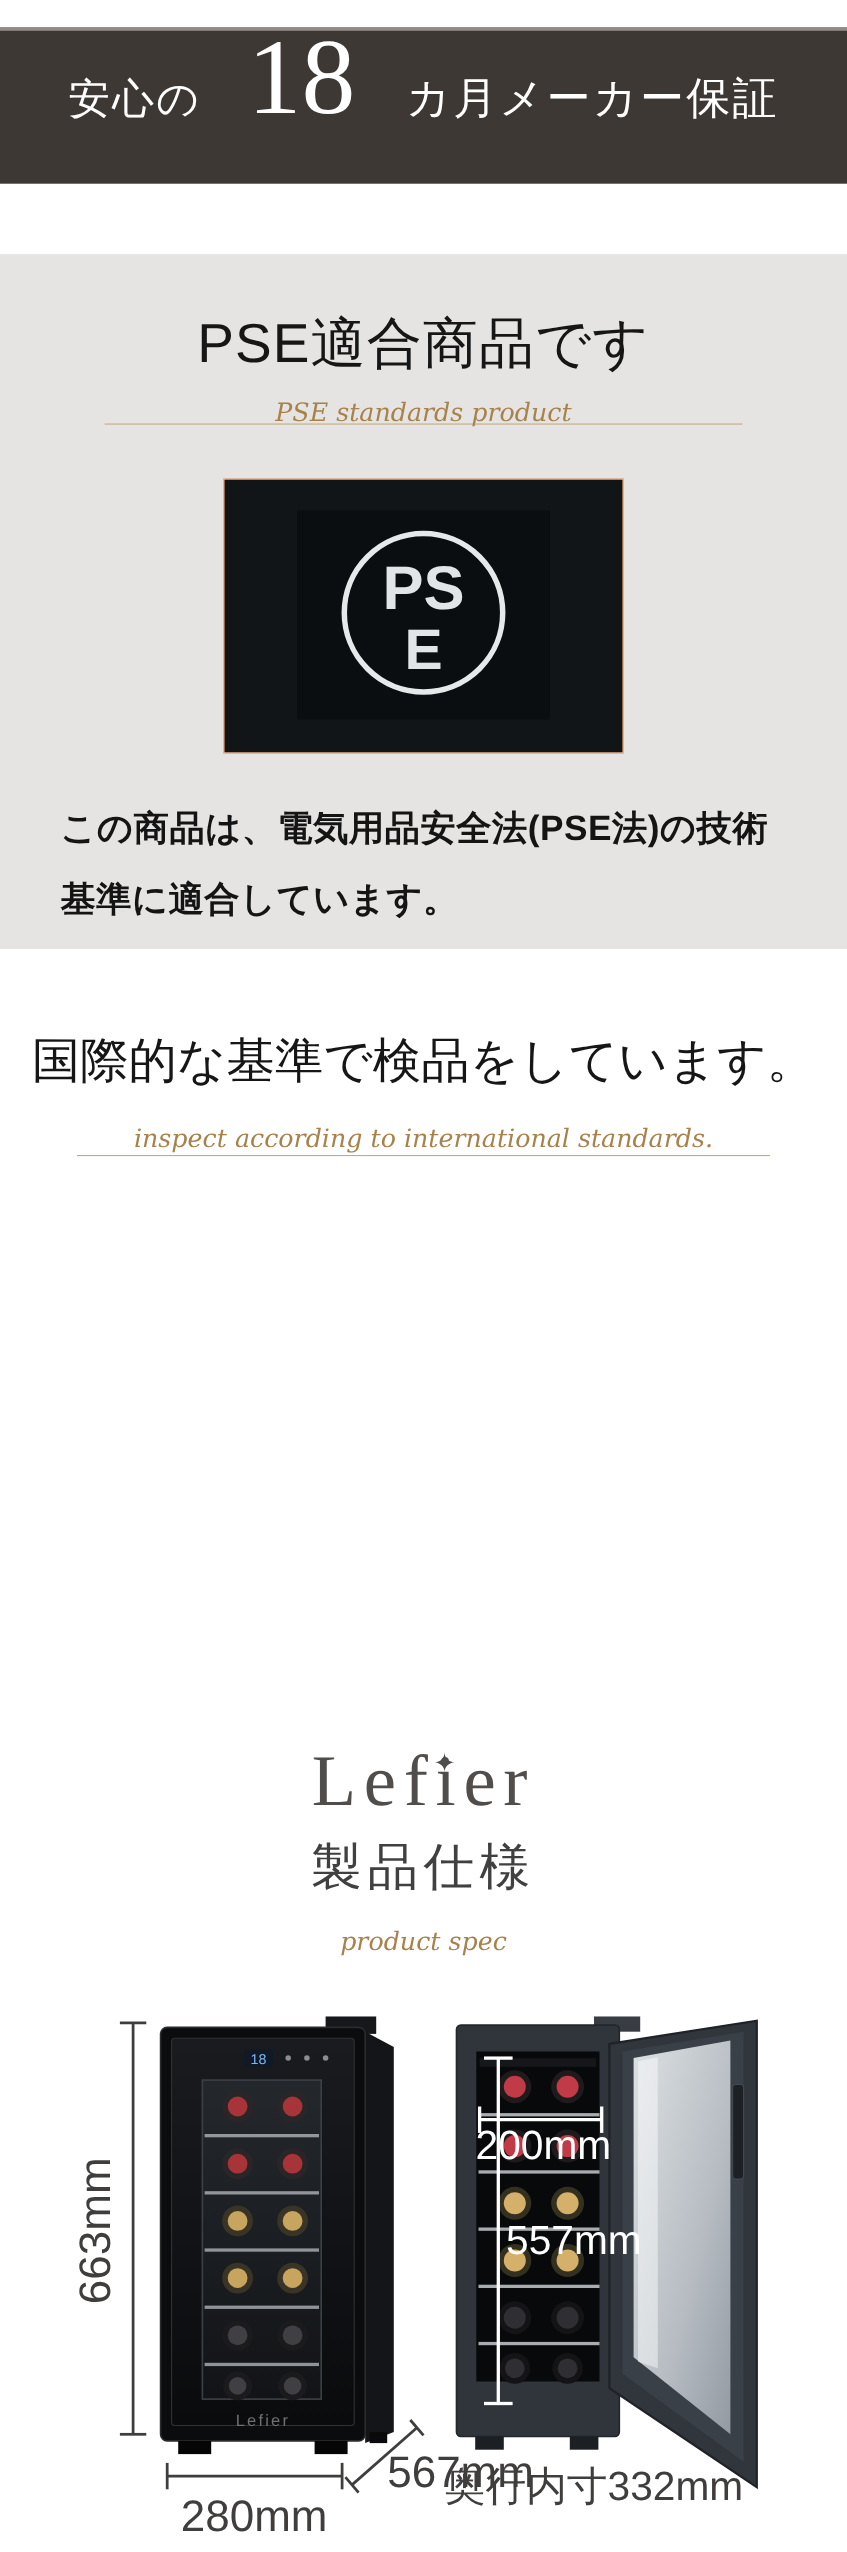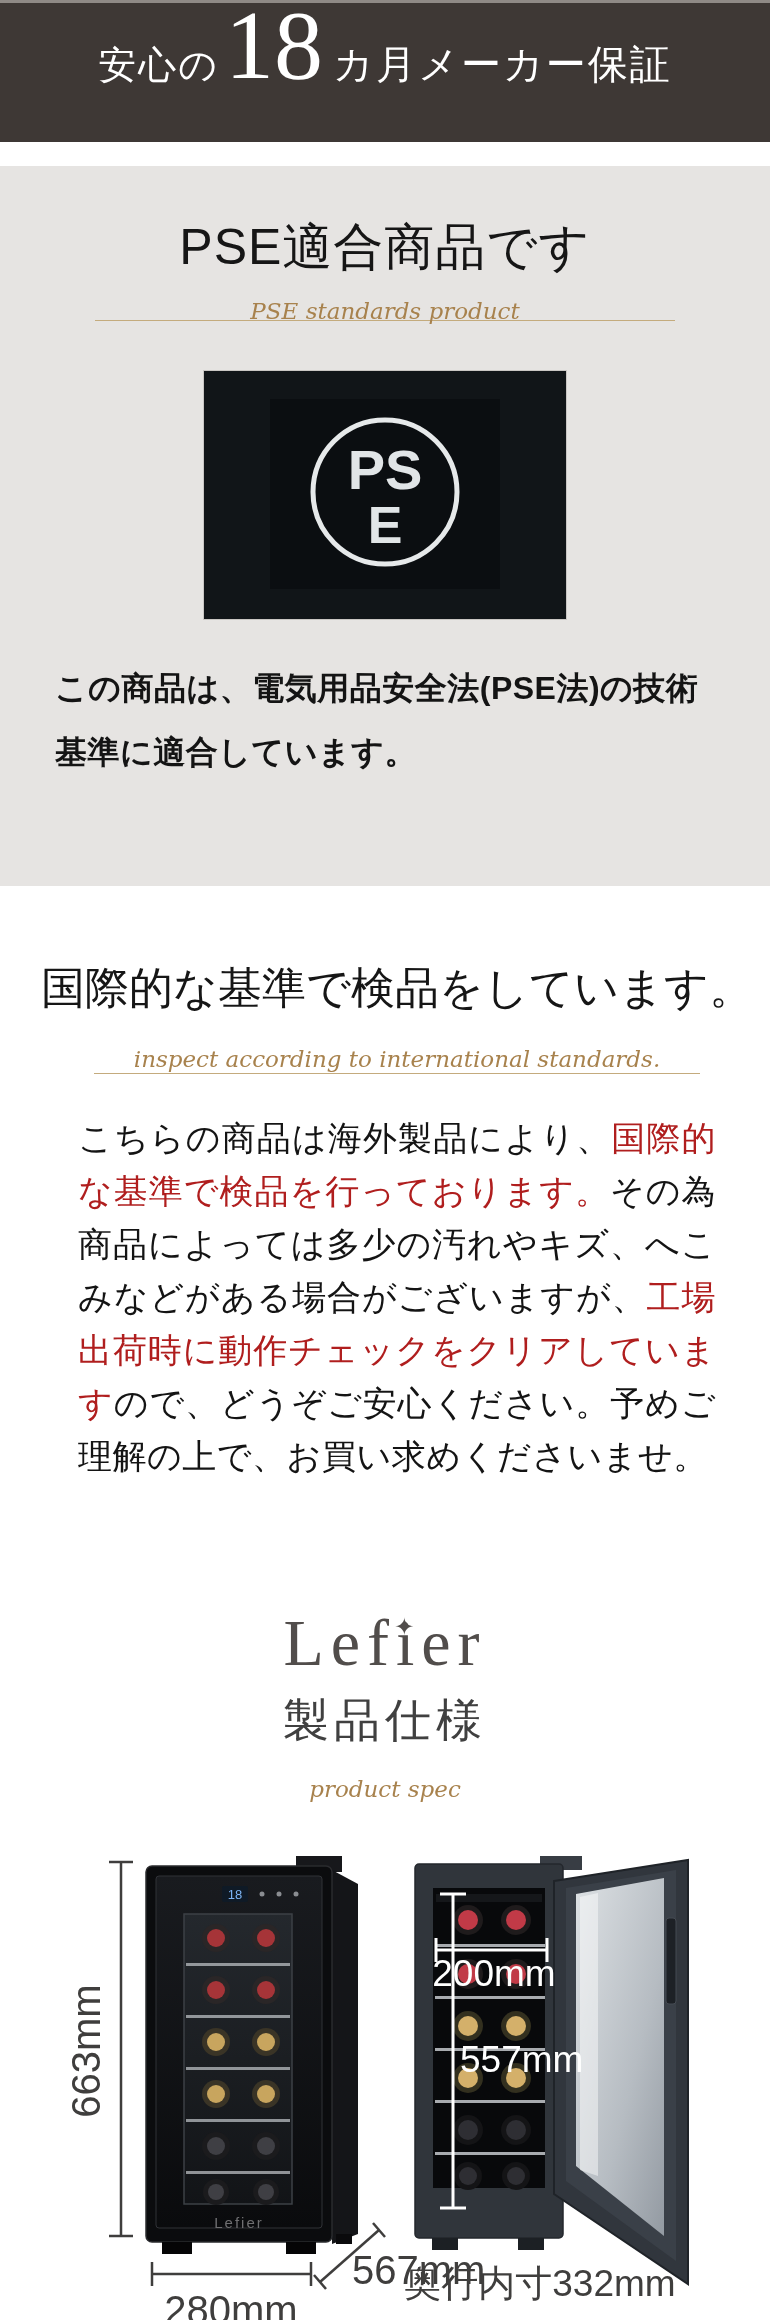--- a/index.html
+++ b/index.html
@@ -7,45 +7,47 @@
     width:770px;
     background:#ffffff;
     font-family:"Liberation Sans", sans-serif;
     color:#1a1a1a;
     -webkit-font-smoothing:antialiased;
   }
   .page{width:770px;overflow:hidden;background:#fff;}
 
   
   .banner{
+    margin-top:25px;
     height:142px;
     background:#3e3835;
     border-top:3px solid #8f8a86;
     display:flex;
     align-items:baseline;
     justify-content:center;
     color:#ffffff;
     overflow:visible;
     padding-top:34px;
     box-sizing:border-box;
+    gap:36px;
   }
   .banner .b-pre{font-size:38px;letter-spacing:2px;}
   .banner .b-num{
     font-family:"Liberation Serif", serif;
     font-size:98px;
     line-height:0;
     margin:0 10px 0 6px;
     font-weight:400;
   }
   .banner .b-suf{font-size:40px;letter-spacing:2px;}
 
   
   .gray-section{
-    margin-top:24px;
-    height:720px;
+    margin-top:64px;
+    height:632px;
     background:#e6e4e2;
     box-sizing:border-box;
     padding-top:50px;
   }
   .sec-title{
     text-align:center;
     font-size:50px;
     line-height:62px;
     color:#161616;
     letter-spacing:1px;
@@ -95,21 +97,20 @@
     letter-spacing:0.5px;
     font-weight:bold;
   }
 
   
   .inspect-section{
     height:670px;
     background:#ffffff;
     box-sizing:border-box;
     padding-top:74px;
-    margin-left:24px;
   }
   .para{
     margin:36px 54px 0 54px;
     font-size:34px;
     line-height:53px;
     letter-spacing:0.5px;
     color:#141414;
     text-align:justify;
   }
   .para .red{color:#b01e1e;}
@@ -180,23 +181,20 @@
     </div>
 
     <div class="body-text">この商品は、電気用品安全法(PSE法)の技術基準に適合しています。</div>
   </div>
 
   <div class="inspect-section">
     <div class="sec-title wide">国際的な基準で検品をしています。</div>
     <div class="script-row inspect">
       <span class="gold-line"></span>
       <span class="gold-text">inspect according to international standards.</span>
-    </div>
-    <div class="para">
-      <span>こちらの商品は海外製品により、</span><span class="red">国際的な基準で検品を行っております。</span><span>その為商品によっては多少の汚れやキズ、へこみなどがある場合がございますが、</span><span class="red">工場出荷時に動作チェックをクリアしています</span><span>ので、どうぞご安心ください。予めご理解の上で、お買い求めくださいませ。</span>
     </div>
   </div>
 
   <div class="spec-header">
     <div>
       <span class="brand">
         <span>Lefier</span>
         <span class="star">✦</span>
       </span>
     </div>

